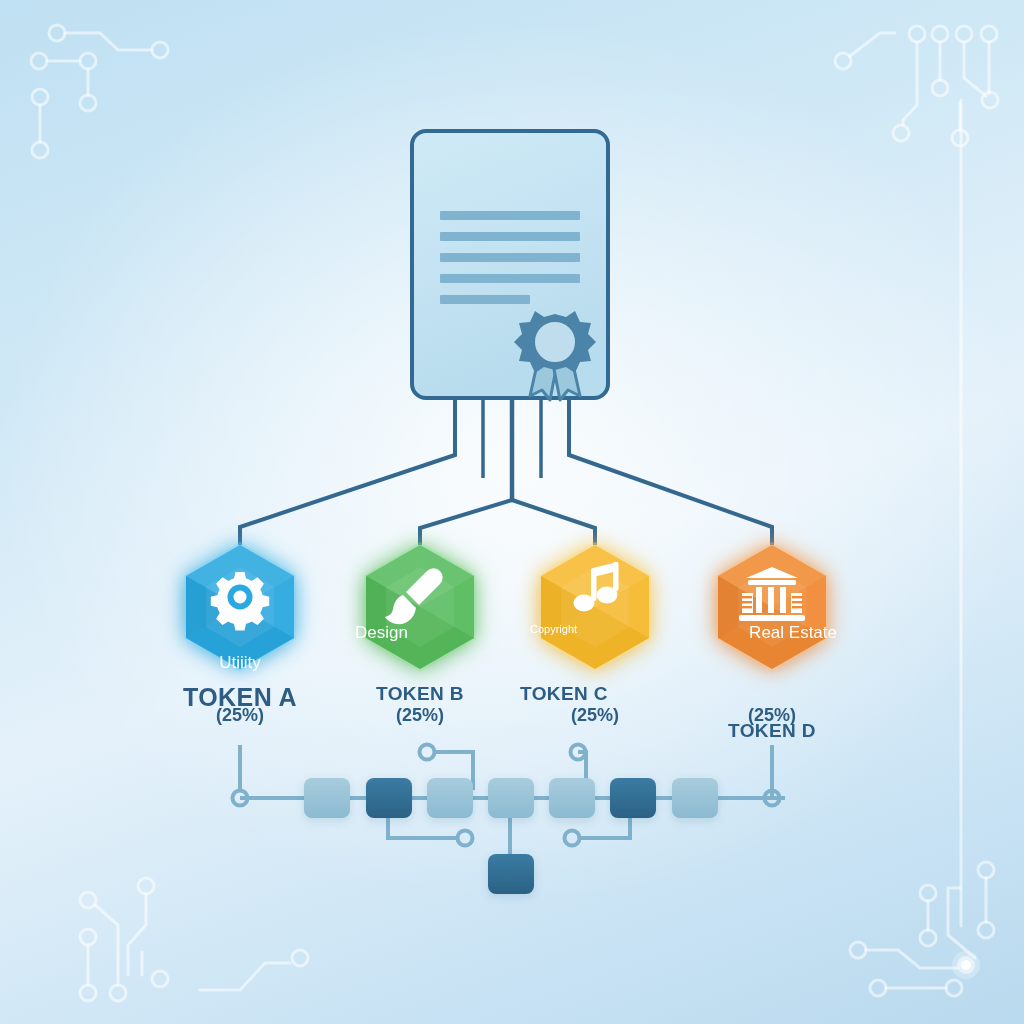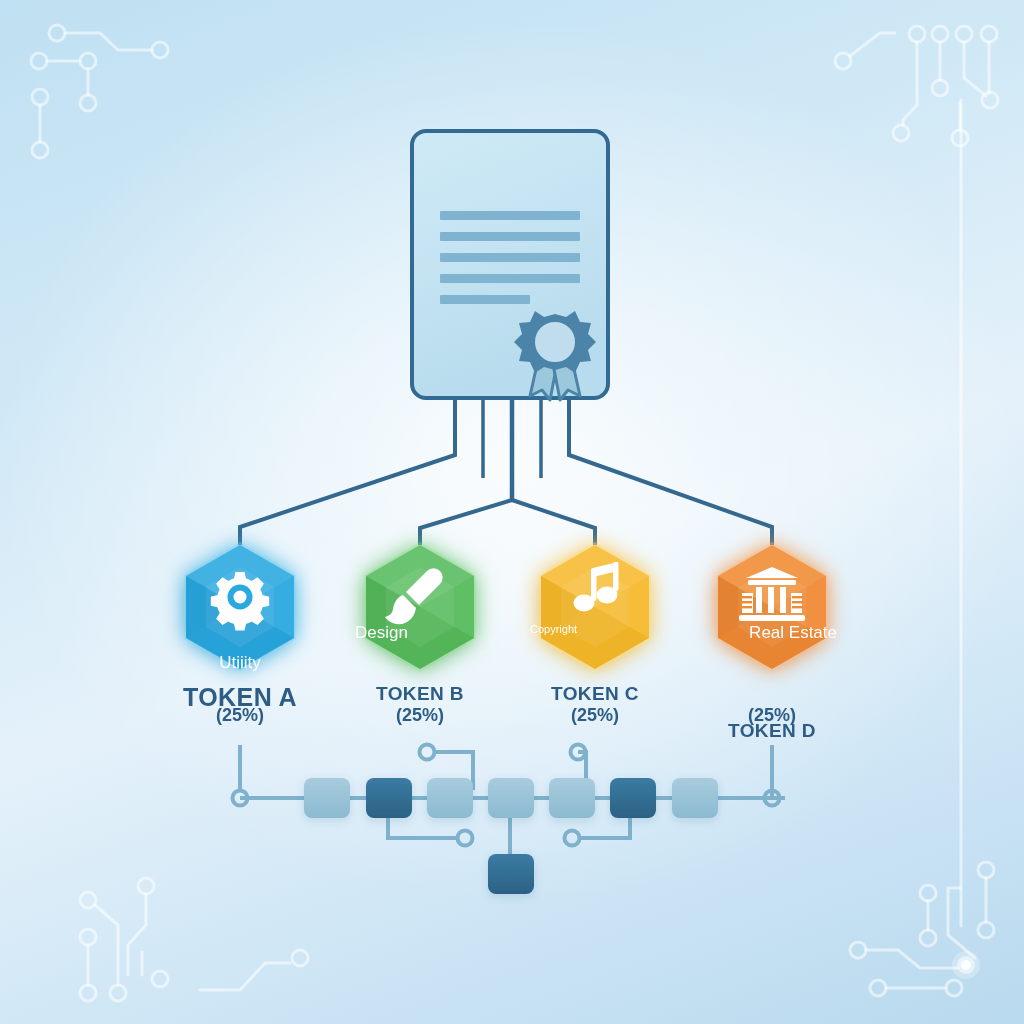--- a/index.html
+++ b/index.html
@@ -318,21 +318,21 @@
                 font-size:17px;color:#ffffff;font-family:'Liberation Sans', sans-serif;">Design</div>
     <div style="position:absolute;left:345px;top:683px;width:150px;text-align:center;
                 font-size:19px;font-weight:bold;color:#2d5d84;letter-spacing:0.4px;
                 font-family:'Liberation Sans', sans-serif;">TOKEN B</div>
     <div style="position:absolute;left:345px;top:705px;width:150px;text-align:center;
                 font-size:18px;font-weight:bold;color:#2d5d84;
                 font-family:'Liberation Sans', sans-serif;">(25%)</div>
 
     <div style="position:absolute;left:530px;top:623px;width:130px;
                 font-size:11px;color:#ffffff;font-family:Liberation Sans, sans-serif;">Copyright</div>
-    <div style="position:absolute;left:520px;top:683px;width:150px;text-align:center;
+    <div style="position:absolute;left:520px;top:683px;width:150px;
                 font-size:19px;font-weight:bold;color:#2d5d84;letter-spacing:0.4px;
                 font-family:'Liberation Sans', sans-serif;">TOKEN C</div>
     <div style="position:absolute;left:520px;top:705px;width:150px;text-align:center;
                 font-size:18px;font-weight:bold;color:#2d5d84;
                 font-family:'Liberation Sans', sans-serif;">(25%)</div>
 
     <div style="position:absolute;left:707px;top:623px;width:130px;text-align:right;
                 font-size:17px;color:#ffffff;font-family:'Liberation Sans', sans-serif;">Real Estate</div>
     <div style="position:absolute;left:697px;top:683px;width:150px;text-align:center;
                 font-size:19px;font-weight:bold;color:#2d5d84;letter-spacing:0.4px;

